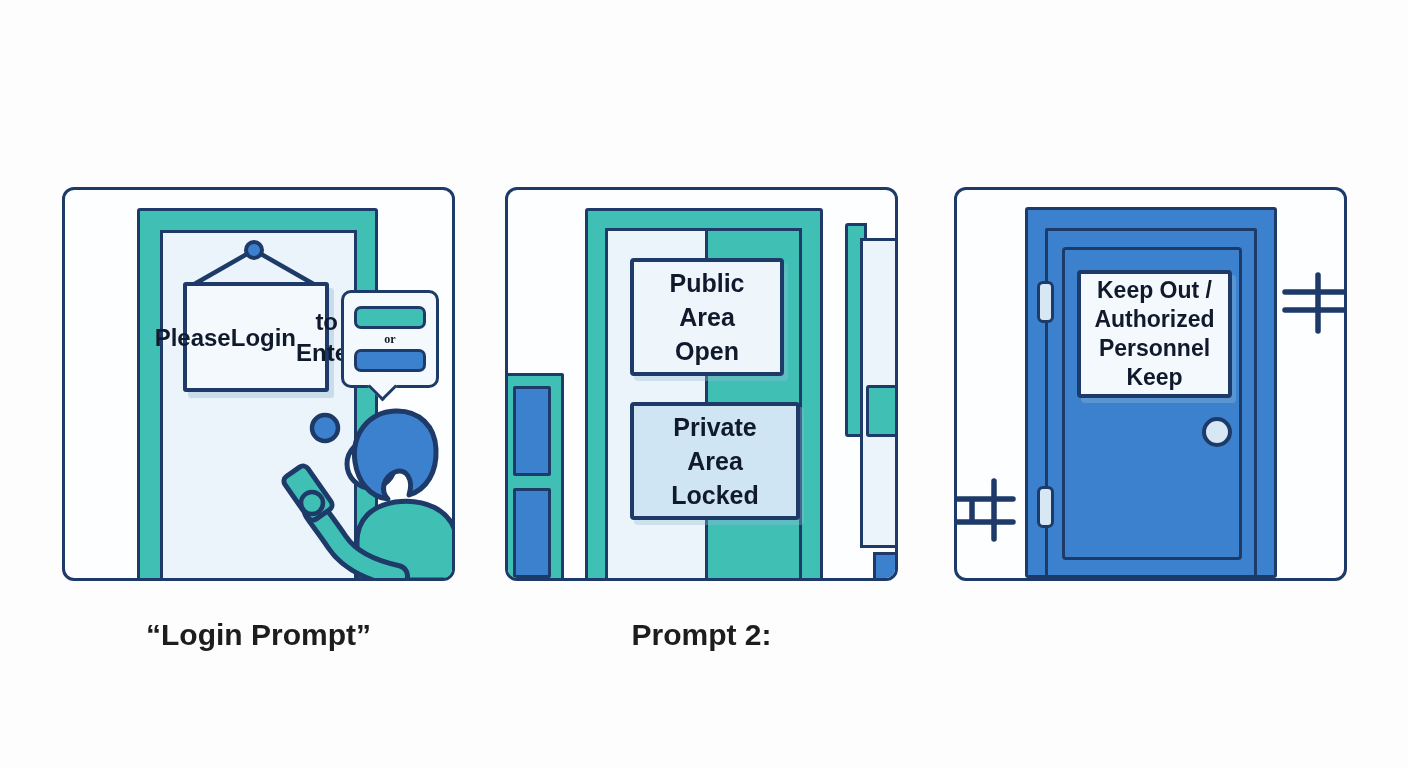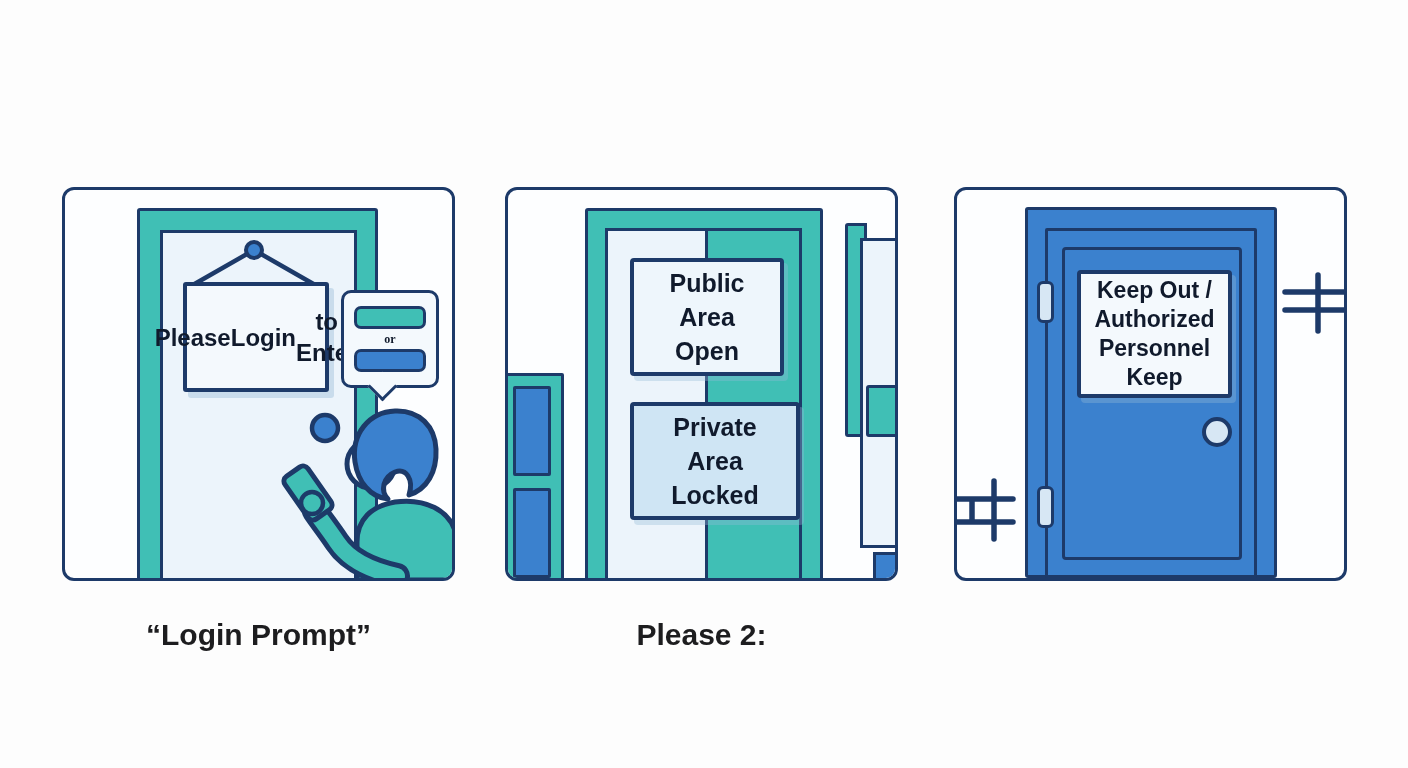--- a/index.html
+++ b/index.html
@@ -215,16 +215,16 @@
     </svg>
     <svg class="hatch-svg" style="left:1px; top:288px;" width="56" height="64" viewBox="0 0 56 64">
       <path class="hatch" d="M0 21 H55 M0 44 H55 M36 3 V61 M14 21 V44"></path>
     </svg>
   </div>
 
   <div class="caption c1">
     <span>“Login Prompt”</span>
   </div>
   <div class="caption c2">
-    <span>Please 2:</span>
+    <span>Prompt 2:</span>
   </div>
 
 </div>
 
 </body></html>

